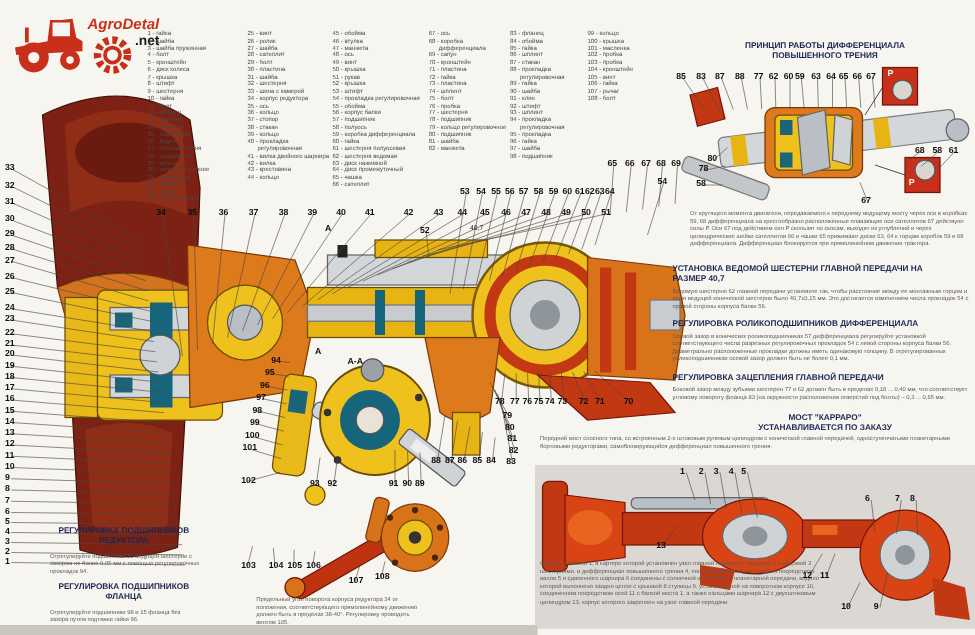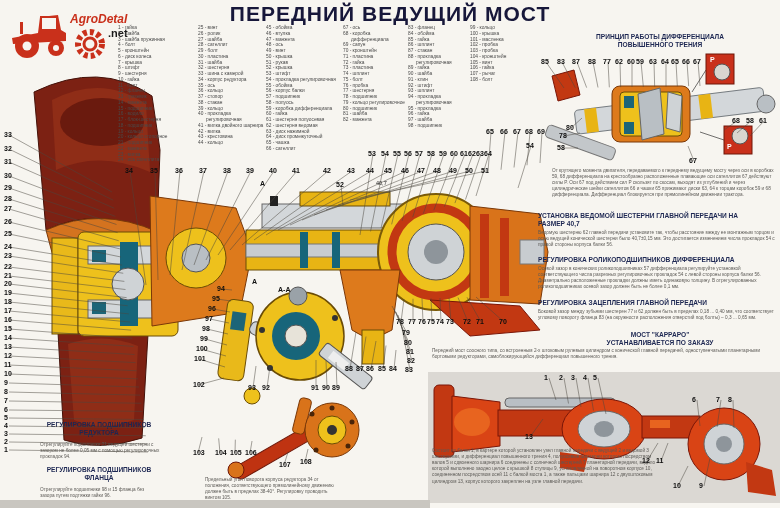--- a/index.html
+++ b/index.html
@@ -180,21 +180,20 @@
       <circle cx="724" cy="444" r="36" fill="#d94415" stroke="#7a1608"></circle>
       <circle cx="724" cy="444" r="20" fill="#cfd3d6" stroke="#666"></circle>
       <circle cx="724" cy="444" r="8" fill="#8e959b"></circle>
       <path d="M746,462 L772,470 L776,496 L748,492 Z" fill="#c23812"></path>
       <path d="M560,452 L588,456 L584,472 L560,468 Z" fill="#c23812"></path>
     </g>
   </svg>
 
   <div class="abs brand">AgroDetal</div>
   <div class="abs tld">.net</div>
-  <div class="abs title">ПЕРЕДНИЙ ВЕДУЩИЙ МОСТ</div>
 
   <div class="pcol" style="left:118px;width:62px;">
       <div class="part-line">1 - гайка</div>
       <div class="part-line">2 - шайба</div>
       <div class="part-line">3 - шайба пружинная</div>
       <div class="part-line">4 - болт</div>
       <div class="part-line">5 - кронштейн</div>
       <div class="part-line">6 - диск колеса</div>
       <div class="part-line">7 - крышка</div>
       <div class="part-line">8 - штифт</div>

